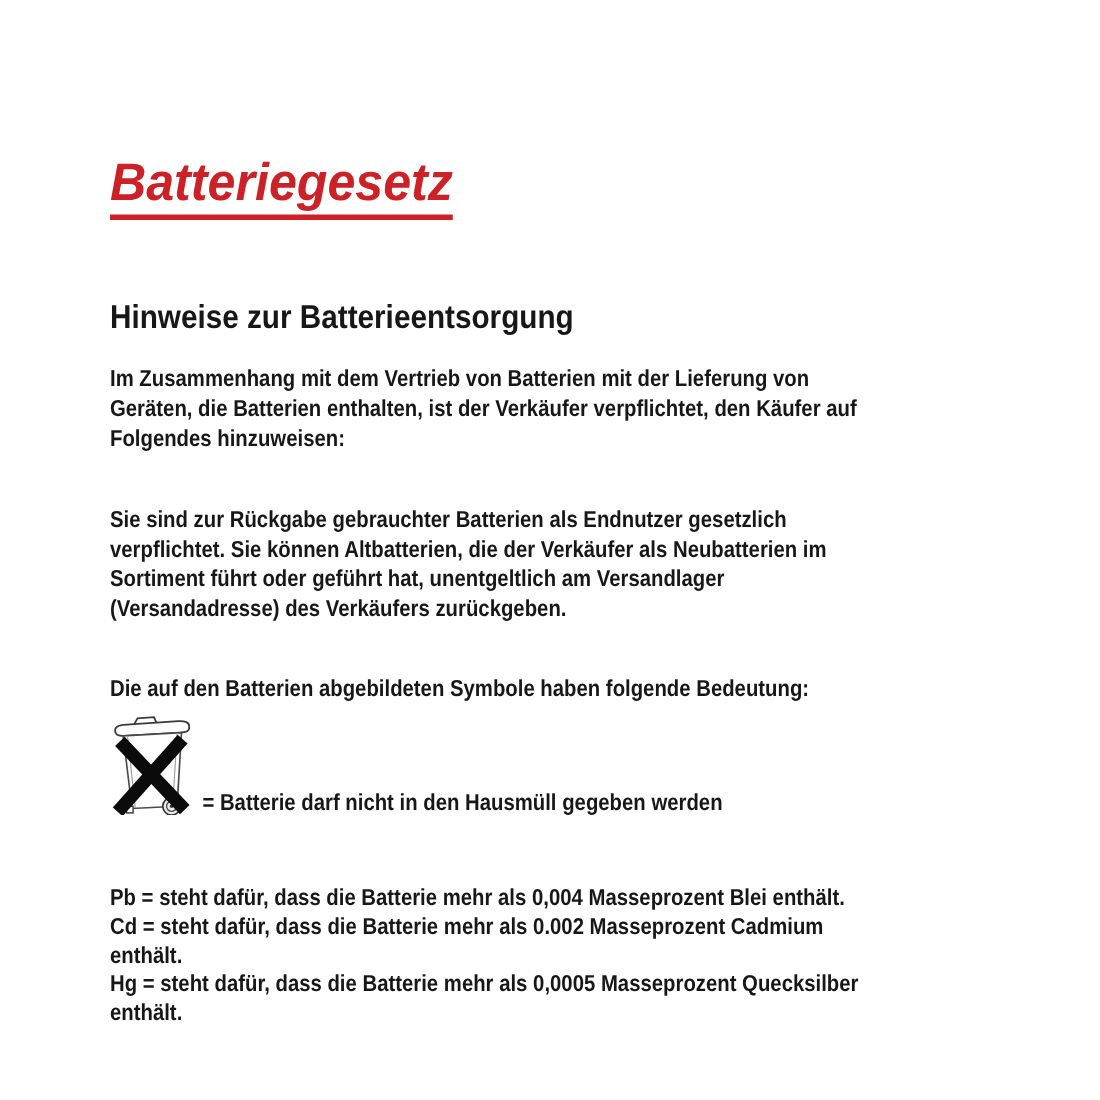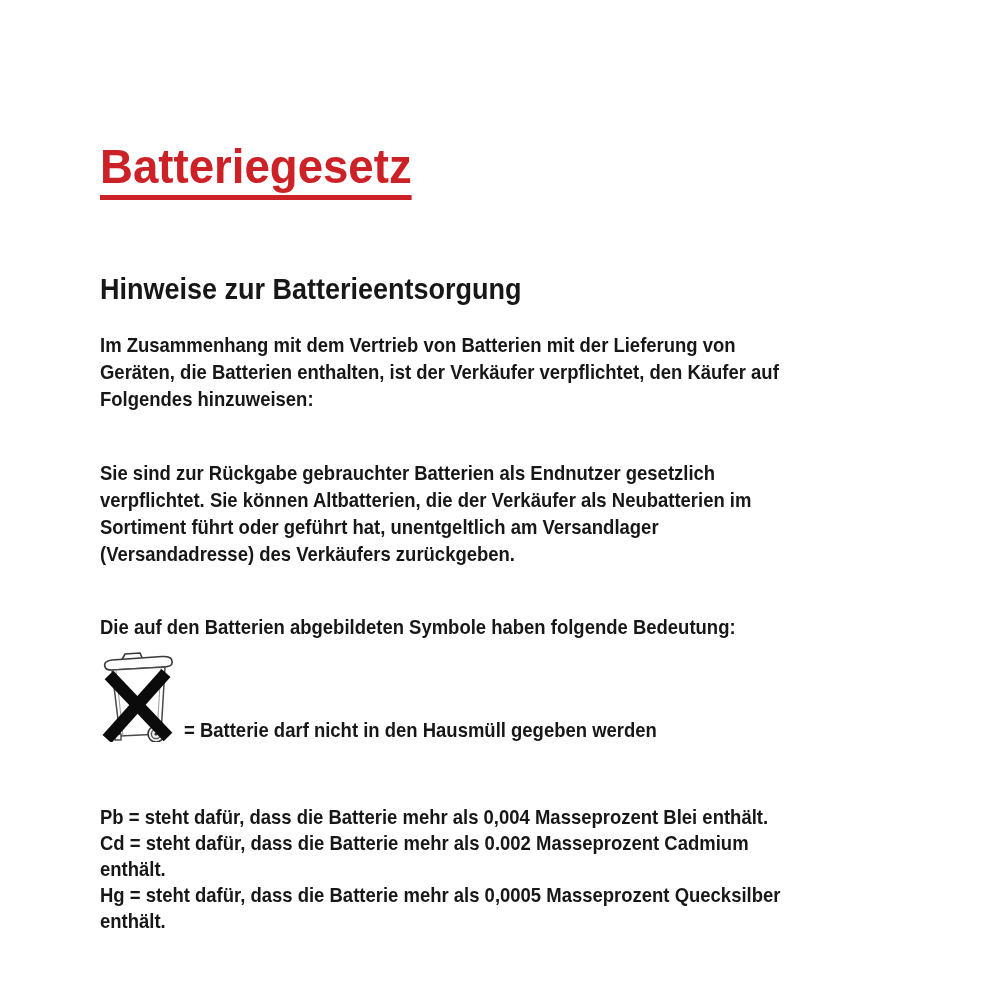--- a/index.html
+++ b/index.html
@@ -18,20 +18,21 @@
   }
   .doc {
     padding: 143px 60px 0 100px;
   }
   
   .title {
     margin: 0 0 72px 0;
     font-size: 48px;
     line-height: 1;
     letter-spacing: 0;
+    font-style: italic;
   }
   .title-text {
     display: inline-block;
     transform: scaleX(0.95);
     transform-origin: 0 100%;
     color: #cc2127;
     border-bottom: 5px solid #cc2127;
     padding-bottom: 4px;
   }
   

